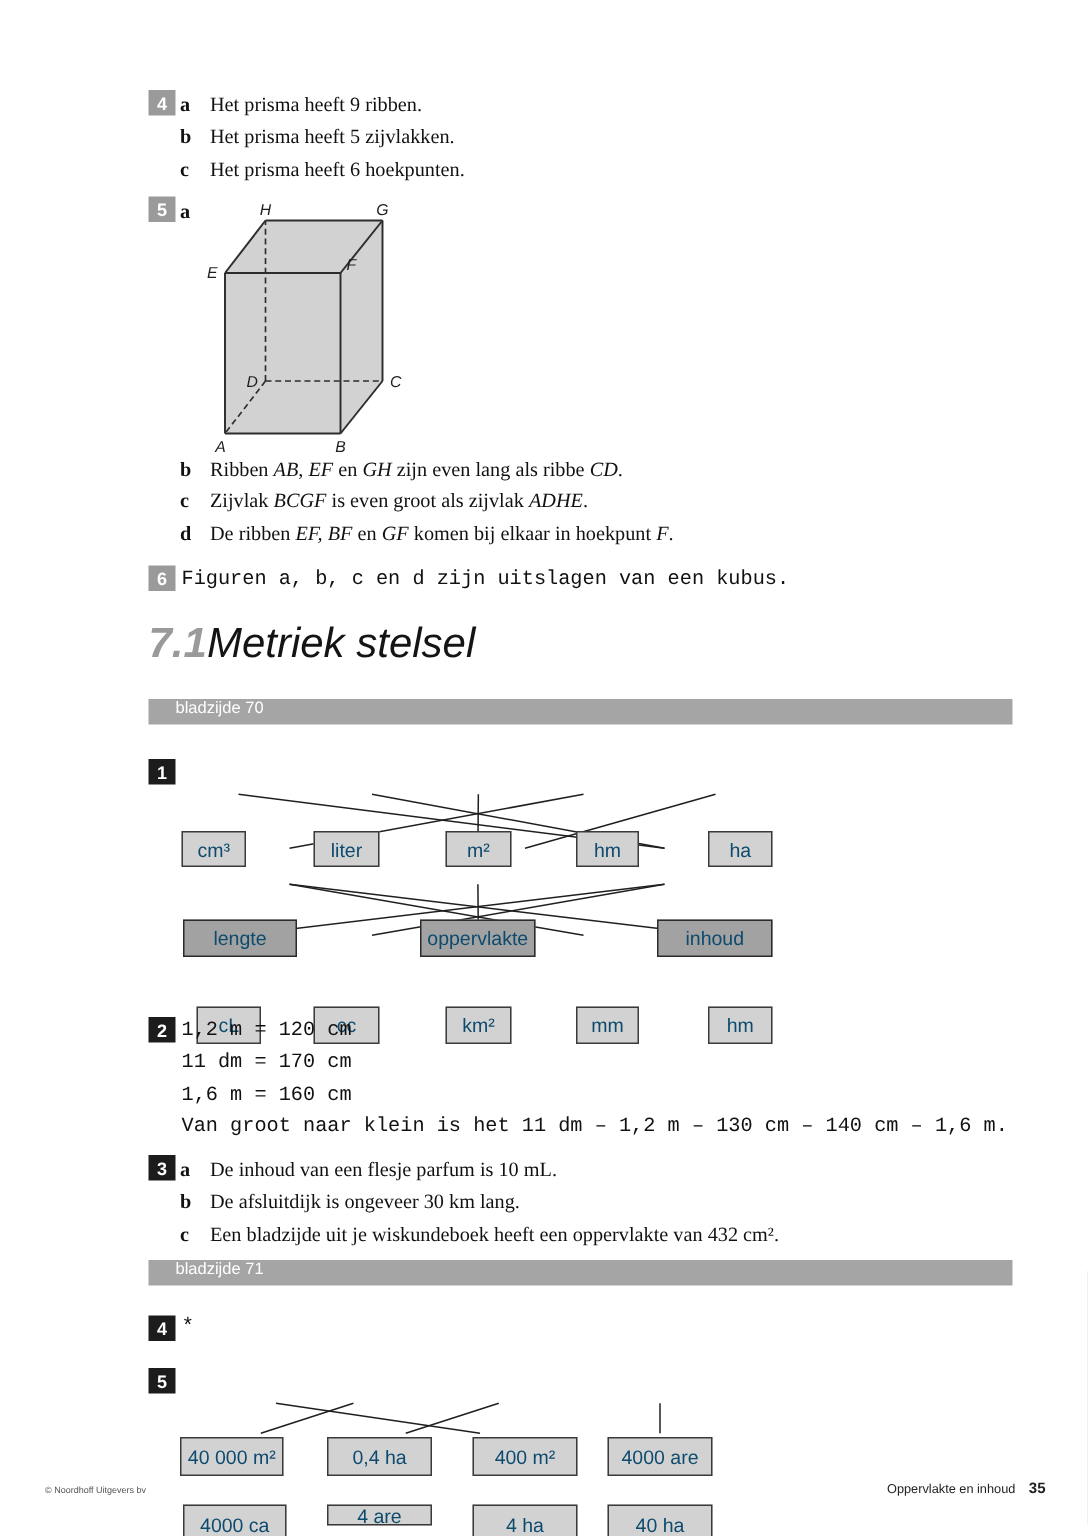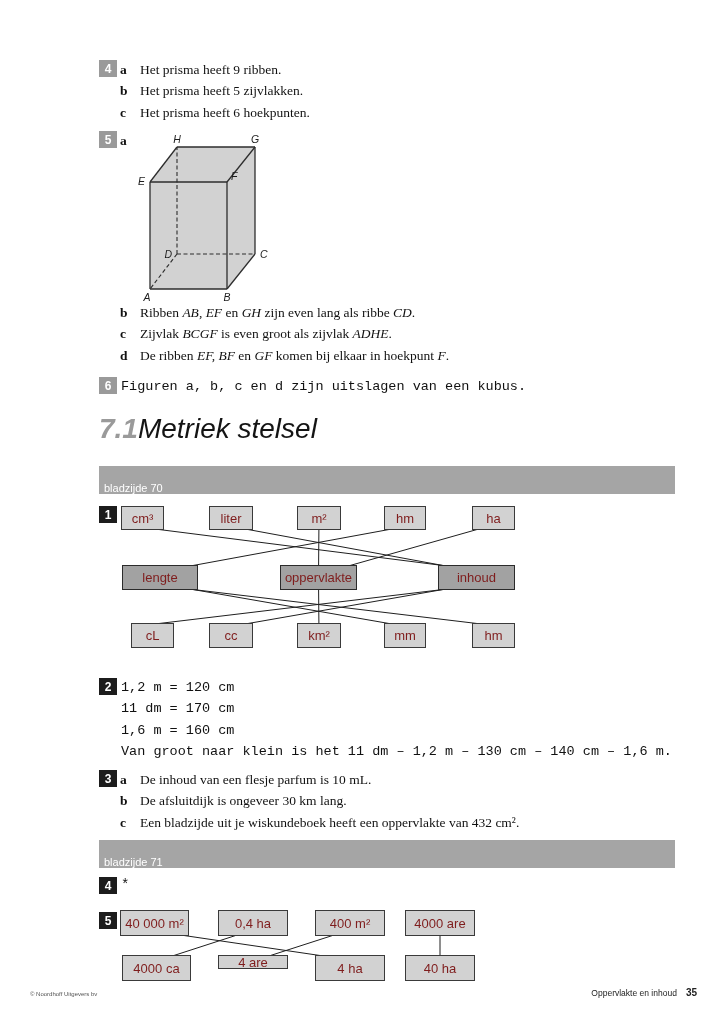--- a/index.html
+++ b/index.html
@@ -24,34 +24,34 @@
   .it { font-style:italic; }
 
   
   .heading { position:absolute; left:99px; top:413px; display:flex; align-items:baseline; 
              font-family:"Liberation Sans", sans-serif;font-style:italic; }
   .heading .num   { font-size:28px; font-weight:bold; color:#9a9a9a; }
   .heading .title { font-size:28px; color:#141414; }
 
   
   .pagebar {
-    position:absolute; left:99px; width:576px; height:28px; background:#a5a5a5;
+    position:absolute; left:99px; width:576px; height:17px; background:#a5a5a5;
     color:#fff; font:11px "Liberation Sans", sans-serif;
-    display:flex; align-items:flex-end; padding-left:5px; box-sizing:border-box;
+    display:flex; align-items:flex-start; padding-left:18px; box-sizing:border-box;
   }
 
   
   .diagram { position:absolute; }
   .links { position:absolute; left:0; top:0; width:100%; height:100%; }
   .links line { stroke:#1f1f1f; stroke-width:1px; }
   .ubox {
     position:absolute; box-sizing:border-box;
     display:flex; align-items:center; justify-content:center;
     background:#d2d2d2; border:1.5px solid #3a3a3a;
-    font:13px "Liberation Sans", sans-serif; color:#7f1d1d; white-space:nowrap;
+    font:13px "Liberation Sans", sans-serif; color:#0c4a6e; white-space:nowrap;margin-top:48px;
   }
   .ubox.dark { background:#a2a2a2; border-color:#2b2b2b; }
 
   
   .prism { position:absolute; left:136px; top:132px; }
   .prism .face { fill:#d2d2d2; stroke:none; }
   .prism line { stroke:#2d2d2d; stroke-width:1.3px; }
   .prism line.dash { stroke-dasharray:4 2.5; stroke-width:1.1px; }
   .prism text { font:italic 10.5px "Liberation Sans", sans-serif; fill:#1d1d1d; }
 

